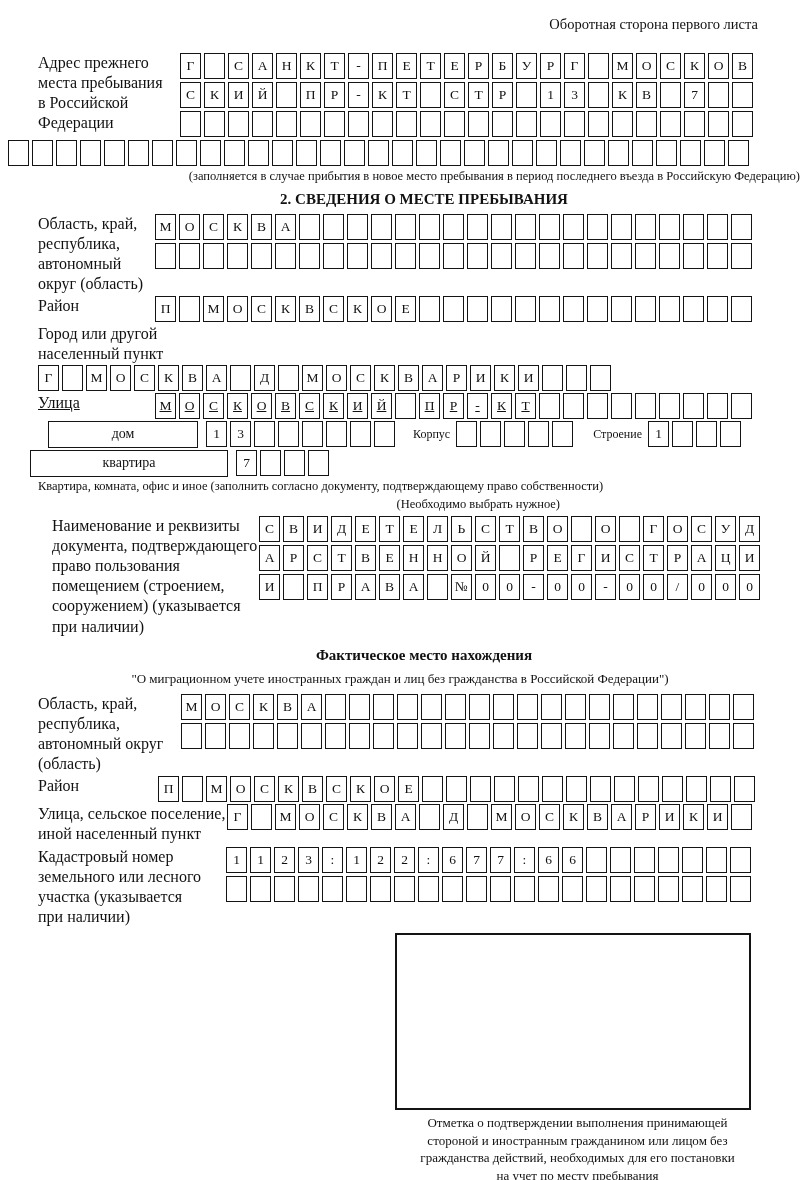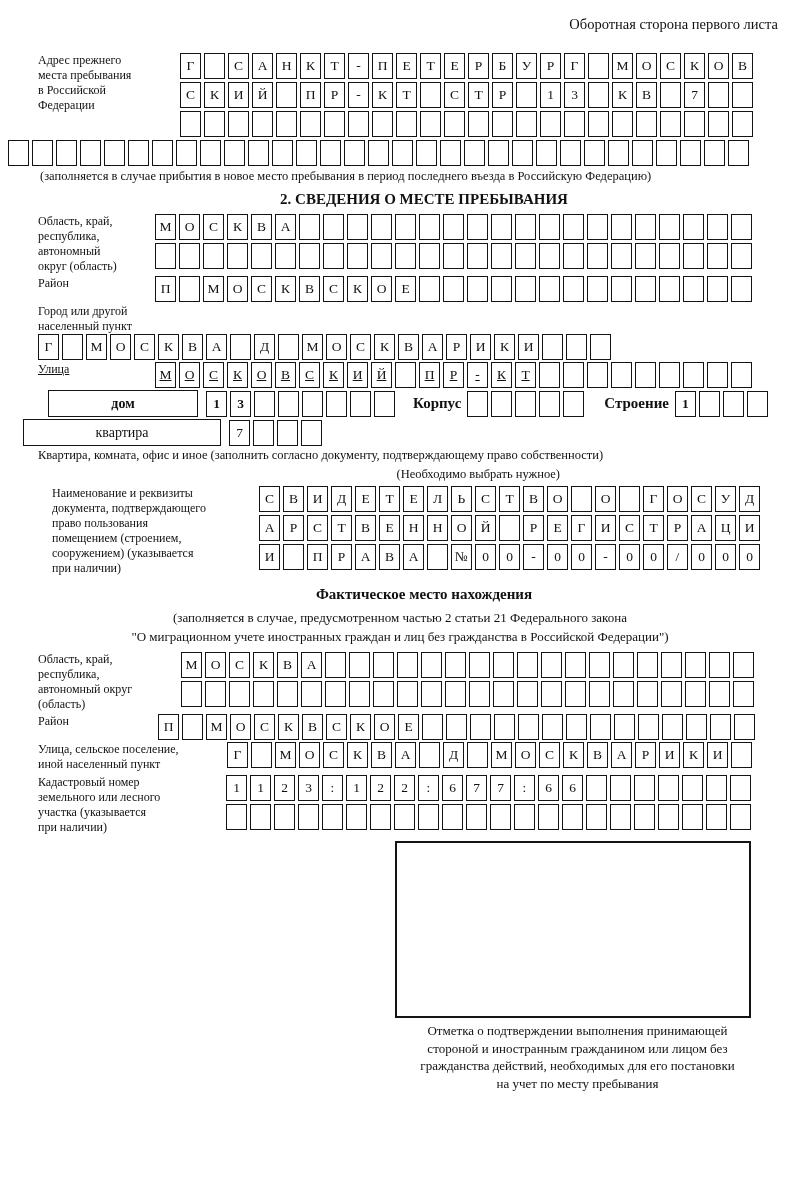--- a/index.html
+++ b/index.html
@@ -1,40 +1,40 @@
 <!DOCTYPE html>
 <html><head>
 <meta charset="utf-8">
 <style>
   html,body{margin:0;padding:0;background:#ffffff;}
   .page{
     width:800px;height:1180px;background:#ffffff;color:#111;
     font-family:"Liberation Serif","DejaVu Serif",serif;
     overflow:hidden;position:relative;box-sizing:border-box;padding-top:16px;
   }
-  .hdr{font-size:14.5px;text-align:right;padding-right:22px;margin-bottom:20px;}
+  .hdr{font-size:14.5px;text-align:right;padding-right:42px;margin-bottom:20px;}
   .frow{display:flex;align-items:flex-start;margin-bottom:2px;}
-  .flabel{font-size:12px;line-height:1.26;white-space:pre-line;flex:none;}
+  .flabel{font-size:16px;line-height:1.26;white-space:pre-line;flex:none;}
   .cellcol{display:flex;flex-direction:column;gap:3px;}
   .cells{display:flex;gap:3px;flex:none;}
   .cell{
     width:21px;height:26px;box-sizing:border-box;border:1.5px solid #141414;
     display:flex;align-items:center;justify-content:center;
     font-size:13.5px;flex:none;background:#fff;
   }
   .mb3{margin-bottom:3px;}
   .note{font-size:12.5px;line-height:1.25;margin:2px 0 3px 0;}
-  .note.center{text-align:left;margin-left:40px;}
+  .note.center{text-align:right;}
   .note.left{margin-left:38px;}
   .sec-title{font-size:15px;font-weight:bold;text-align:center;margin:6px 0 6px 0;padding-left:48px;}
   .widebox{
     box-sizing:border-box;border:1.5px solid #141414;height:27px;
     display:flex;align-items:center;justify-content:center;font-size:14px;flex:none;
   }
-  .inline-lbl{font-size:15px;line-height:27px;flex:none;}
+  .inline-lbl{font-size:12px;line-height:27px;flex:none;}
   .chk{width:24px;height:27px;box-sizing:border-box;border:1.5px solid #141414;
        display:flex;align-items:center;justify-content:center;font-size:14px;flex:none;}
   .mesto-row{display:flex;align-items:center;margin-left:38px;margin-bottom:1px;}
   .stamp-box{margin-left:395px;width:356px;height:177px;border:2px solid #141414;
              box-sizing:border-box;margin-top:6px;}
   .stamp-caption{margin-left:355px;width:445px;text-align:center;font-size:13px;
                  line-height:1.35;margin-top:4px;}
   .fact-note{font-size:13px;text-align:center;line-height:1.45;}
 </style>
 </head>
@@ -316,21 +316,21 @@
         <div class="cell"></div>
         <div class="cell"></div>
         <div class="cell"></div>
         <div class="cell"></div>
         <div class="cell"></div>
         <div class="cell"></div>
         <div class="cell"></div>
       </div>
   </div>
 
-  <div class="frow" style="margin-left:48px;align-items:center;font-weight:bold;">
+  <div class="frow" style="margin-left:48px;align-items:center;">
     <div class="widebox" style="width:150px;margin-right:8px;">дом</div>
     <div class="cells">
         <div class="cell">1</div>
         <div class="cell">3</div>
         <div class="cell"></div>
         <div class="cell"></div>
         <div class="cell"></div>
         <div class="cell"></div>
         <div class="cell"></div>
         <div class="cell"></div>
@@ -345,21 +345,21 @@
       </div>
     <div class="inline-lbl" style="margin:0 6px 0 20px;">Строение</div>
     <div class="cells">
         <div class="cell">1</div>
         <div class="cell"></div>
         <div class="cell"></div>
         <div class="cell"></div>
       </div>
   </div>
 
-  <div class="frow" style="margin-left:23px;align-items:center;">
+  <div class="frow" style="margin-left:30px;align-items:center;">
     <div class="widebox" style="width:198px;margin-right:8px;">квартира</div>
     <div class="cells">
         <div class="cell">7</div>
         <div class="cell"></div>
         <div class="cell"></div>
         <div class="cell"></div>
       </div>
   </div>
   <div class="note left">Квартира, комната, офис и иное (заполнить согласно документу, подтверждающему право собственности)</div>
 
@@ -439,21 +439,20 @@
           <div class="cell">0</div>
           <div class="cell">/</div>
           <div class="cell">0</div>
           <div class="cell">0</div>
           <div class="cell">0</div>
         </div>
     </div>
   </div>
 
   <div class="sec-title" style="margin-top:10px;">Фактическое место нахождения</div>
-  <div class="fact-note">(заполняется в случае, предусмотренном частью 2 статьи 21 Федерального закона</div>
   <div class="fact-note" style="margin-bottom:5px;">"О миграционном учете иностранных граждан и лиц без гражданства в Российской Федерации")</div>
 
   <div class="frow" style="margin-left:38px;">
     <div class="flabel" style="width:143px;">Область, край,
 республика,
 автономный округ
 (область)</div>
     <div class="cellcol">
       <div class="cells">
           <div class="cell">М</div>

